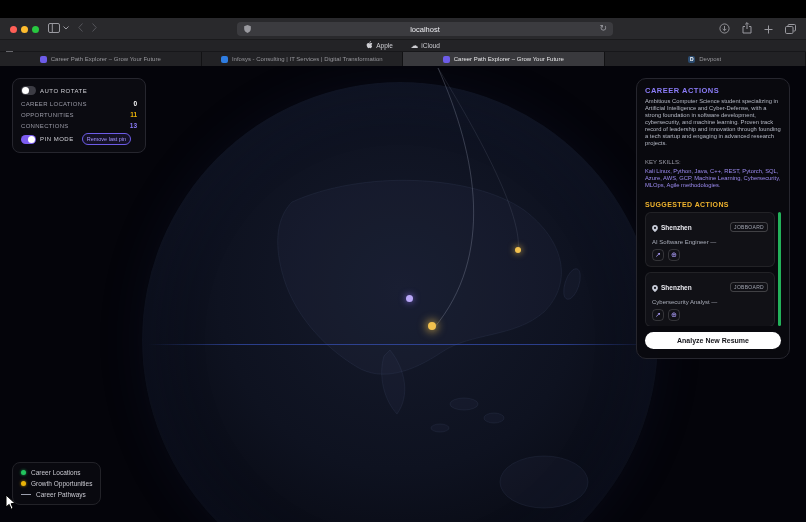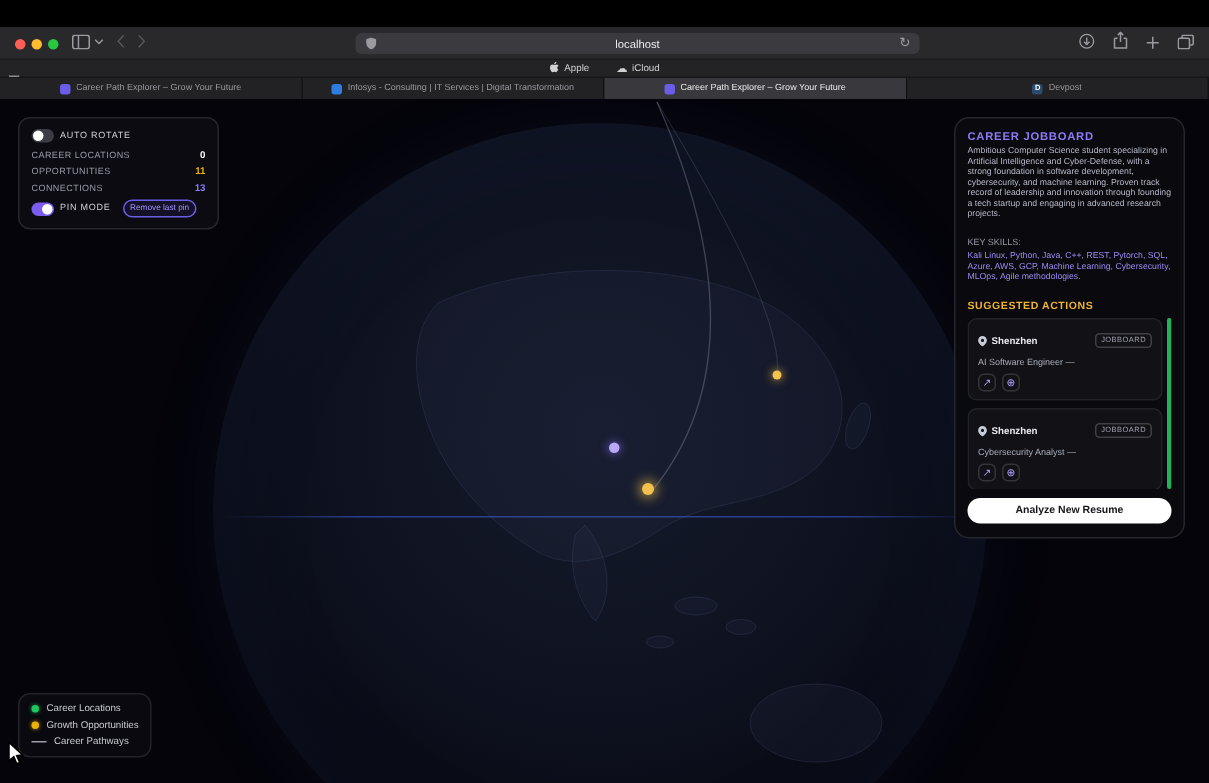--- a/index.html
+++ b/index.html
@@ -286,21 +286,21 @@
         <span class="lg-dot y"></span>
         <span>Growth Opportunities</span>
       </div>
       <div class="lg-row">
         <span class="lg-line"></span>
         <span>Career Pathways</span>
       </div>
     </div>
 
     <div class="analysis">
-      <div class="an-title">CAREER JOBBOARD</div>
+      <div class="an-title">CAREER ACTIONS</div>
       <div class="an-summary">Ambitious Computer Science student specializing in Artificial Intelligence and Cyber-Defense, with a strong foundation in software development, cybersecurity, and machine learning. Proven track record of leadership and innovation through founding a tech startup and engaging in advanced research projects.</div>
       <div class="an-skills-label">KEY SKILLS:</div>
       <div class="an-skills">Kali Linux, Python, Java, C++, REST, Pytorch, SQL, Azure, AWS, GCP, Machine Learning, Cybersecurity, MLOps, Agile methodologies.</div>
       <div class="an-sub">SUGGESTED ACTIONS</div>
 
       <div class="actions">
         <div class="card">
           <div class="card-head">
             <span>
               <svg width="6" height="7" viewBox="0 0 10 12">

